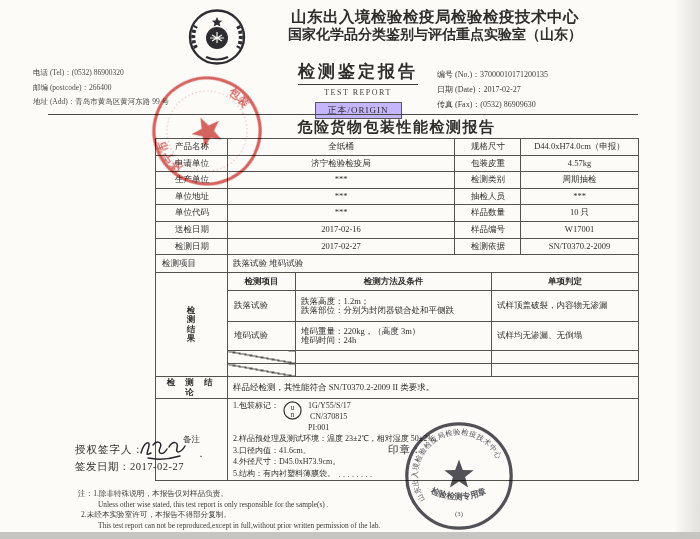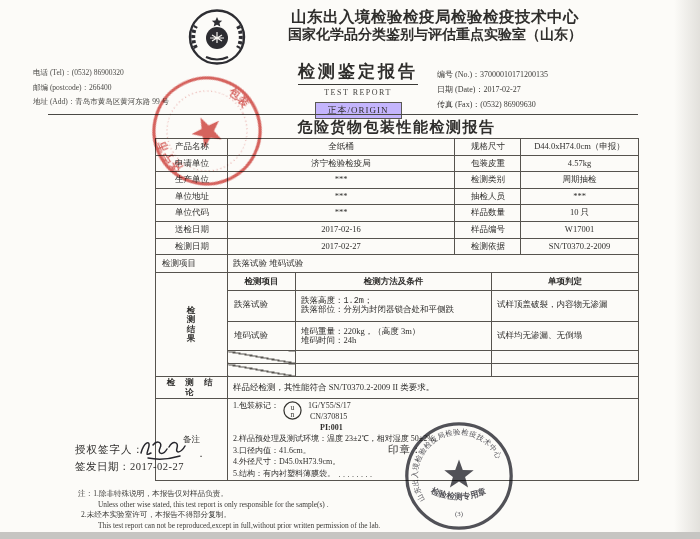--- a/index.html
+++ b/index.html
@@ -44,21 +44,21 @@
   .diag{height:10px;background:linear-gradient(to top right,
         transparent 47%, #56534e 47%, #56534e 53%, transparent 53%);}
   .blank{height:10px;}
   .concl td{height:16px;}
   .concl .cl{ text-align:center;letter-spacing:4px;font-weight:bold;font-size:8.5px;}
   .remark-cell{vertical-align:top;padding:3px 6px 4px 6px;}
   .remark-label{text-align:center;font-size:8.5px;}
   .mark-row{display:flex;align-items:flex-start;font-size:8px;line-height:11px;}
   .mark-codes{margin-left:4px;}
   .mark-codes .c2{margin-left:2px;}
-  .mark-codes .c3{margin-left:12px;font-weight:bold;}
+  .mark-codes .c3{}
   .remark-line{font-size:8px;line-height:11.5px;}
   .un-sym{margin:1px 2px 0 4px;flex:0 0 auto;}
 
   
   .sig-label{position:absolute;left:75px;top:443px;font-size:10.5px;letter-spacing:1px;}
   .sig-svg{position:absolute;left:136px;top:436px;}
   .sig-dot{position:absolute;left:196px;top:447px;font-size:10px;}
   .seal-label{position:absolute;left:388px;top:443px;font-size:10.5px;letter-spacing:1px;}
   .issue-line{position:absolute;left:75px;top:460px;font-size:10.5px;letter-spacing:.5px;}
   .dots{position:absolute;left:338px;top:471px;font-size:9px;letter-spacing:1.5px;color:#3a3936;}
@@ -194,21 +194,21 @@
       <tbody>
         <tr class="hdr">
           <td rowspan="5" class="side-cell">检
 测
 结
 果</td>
           <td>检测项目</td>
           <td>检测方法及条件</td>
           <td>单项判定</td>
         </tr>
-        <tr style="height:31px;font-family:Liberation Mono, monospace;">
+        <tr style="height:31px;">
           <td class="lab">跌落试验</td>
           <td class="pre">跌落高度：1.2m；
 跌落部位：分别为封闭器锁合处和平侧跌</td>
           <td>试样顶盖破裂，内容物无渗漏</td>
         </tr>
         <tr style="height:29px;">
           <td class="lab">堆码试验</td>
           <td class="pre">堆码重量：220kg，（高度 3m）
 堆码时间：24h</td>
           <td>试样均无渗漏、无倒塌</td>

